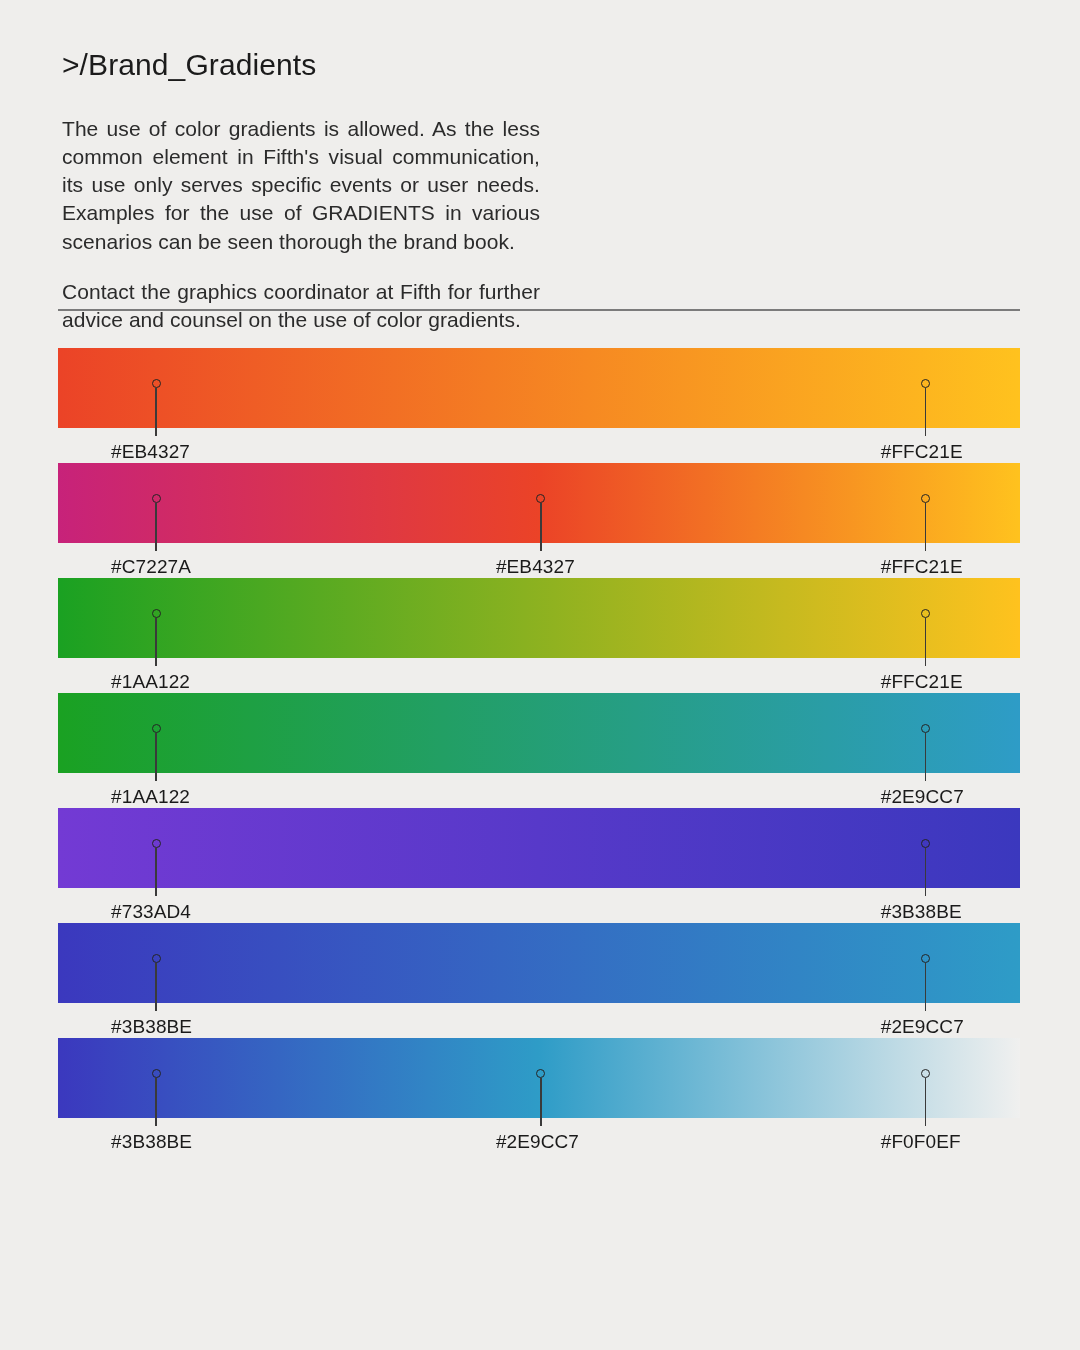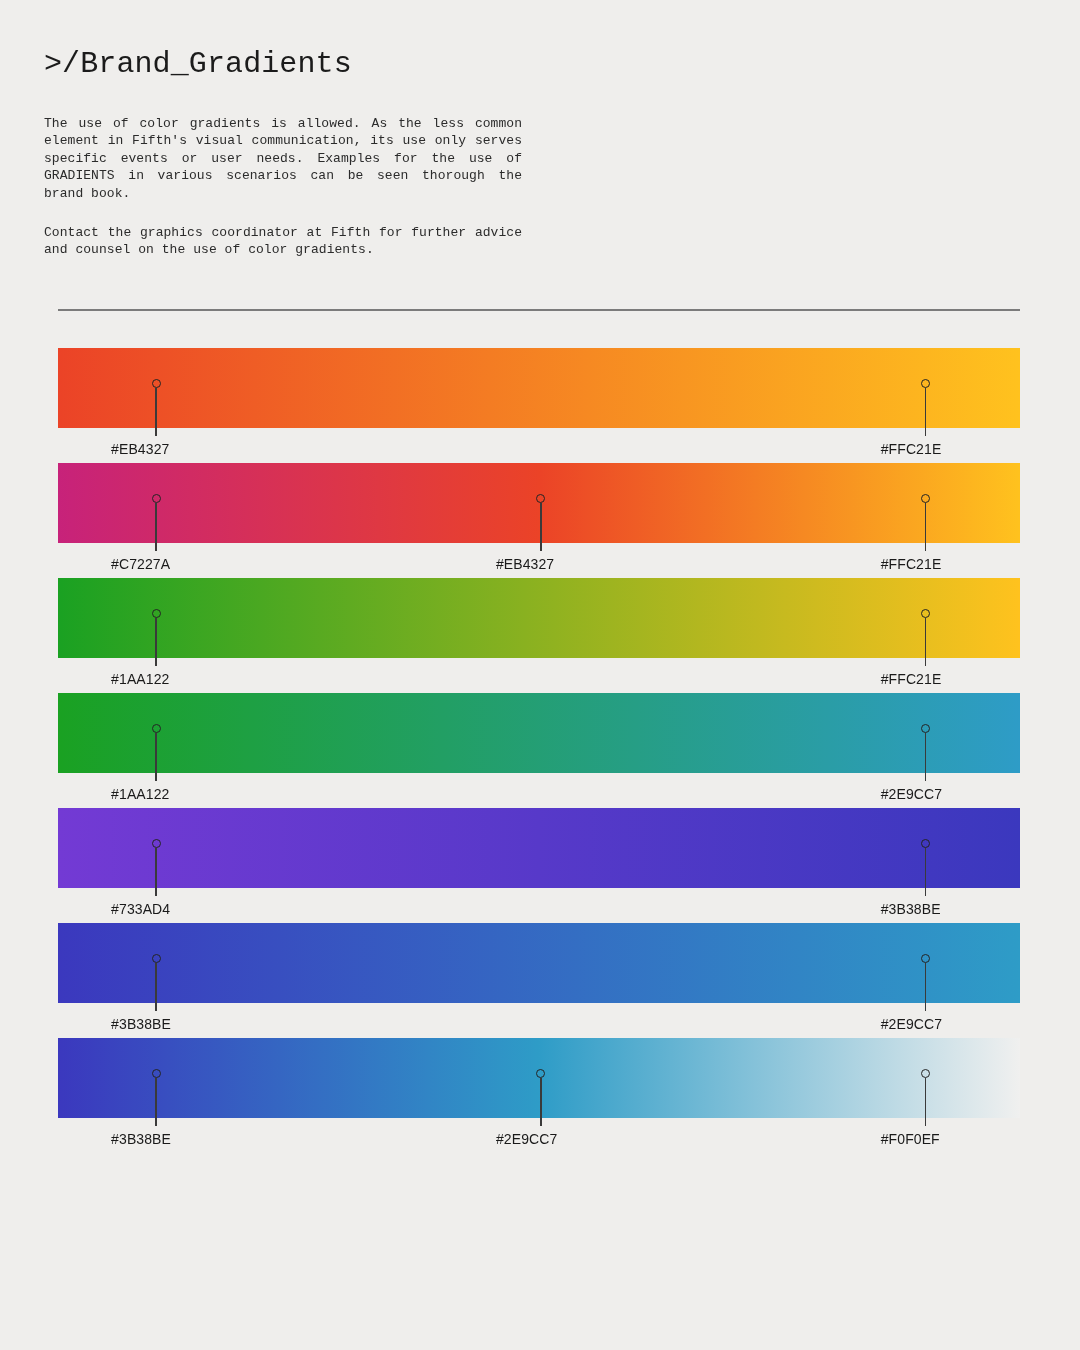--- a/index.html
+++ b/index.html
@@ -18,41 +18,40 @@
 
   .page {
     position: relative;
     width: 1080px;
     height: 1350px;
   }
 
   
   .header {
     position: absolute;
-    left: 44px;
+    left: 62px;
     top: 48px;
     width: 962px;
-    font-family: Liberation Mono, monospace;
   }
 
   .page-title {
     font-size: 30px;
     font-weight: 500;
     letter-spacing: 0.1px;
     color: #1b1b1b;
     margin: 0 0 34px 0;
     line-height: 1.1;
   }
 
   .intro-block {
     width: 478px;
   }
 
   .intro-para {
-    font-size: 13px;
+    font-size: 21px;
     line-height: 1.34;
     color: #2b2b2b;
     margin: 0 0 22px 0;
     text-align: justify;
     text-justify: inter-word;
     letter-spacing: 0.05px;
   }
   .intro-para:last-child {
     margin-bottom: 16px;
   }
@@ -113,21 +112,21 @@
     top: 9px;
     width: 1.4px;
     height: 48px;
     background: #3a3a3a;
   }
 
   .marker-label {
     position: absolute;
     top: 62px;
     left: -45px;
-    font-size: 14px;
+    font-size: 19px;
     font-weight: 400;
     letter-spacing: 0.1px;
     color: #1a1a1a;
     white-space: nowrap;
   }
 </style>
 </head>
 <body>
 
 <div class="page">

